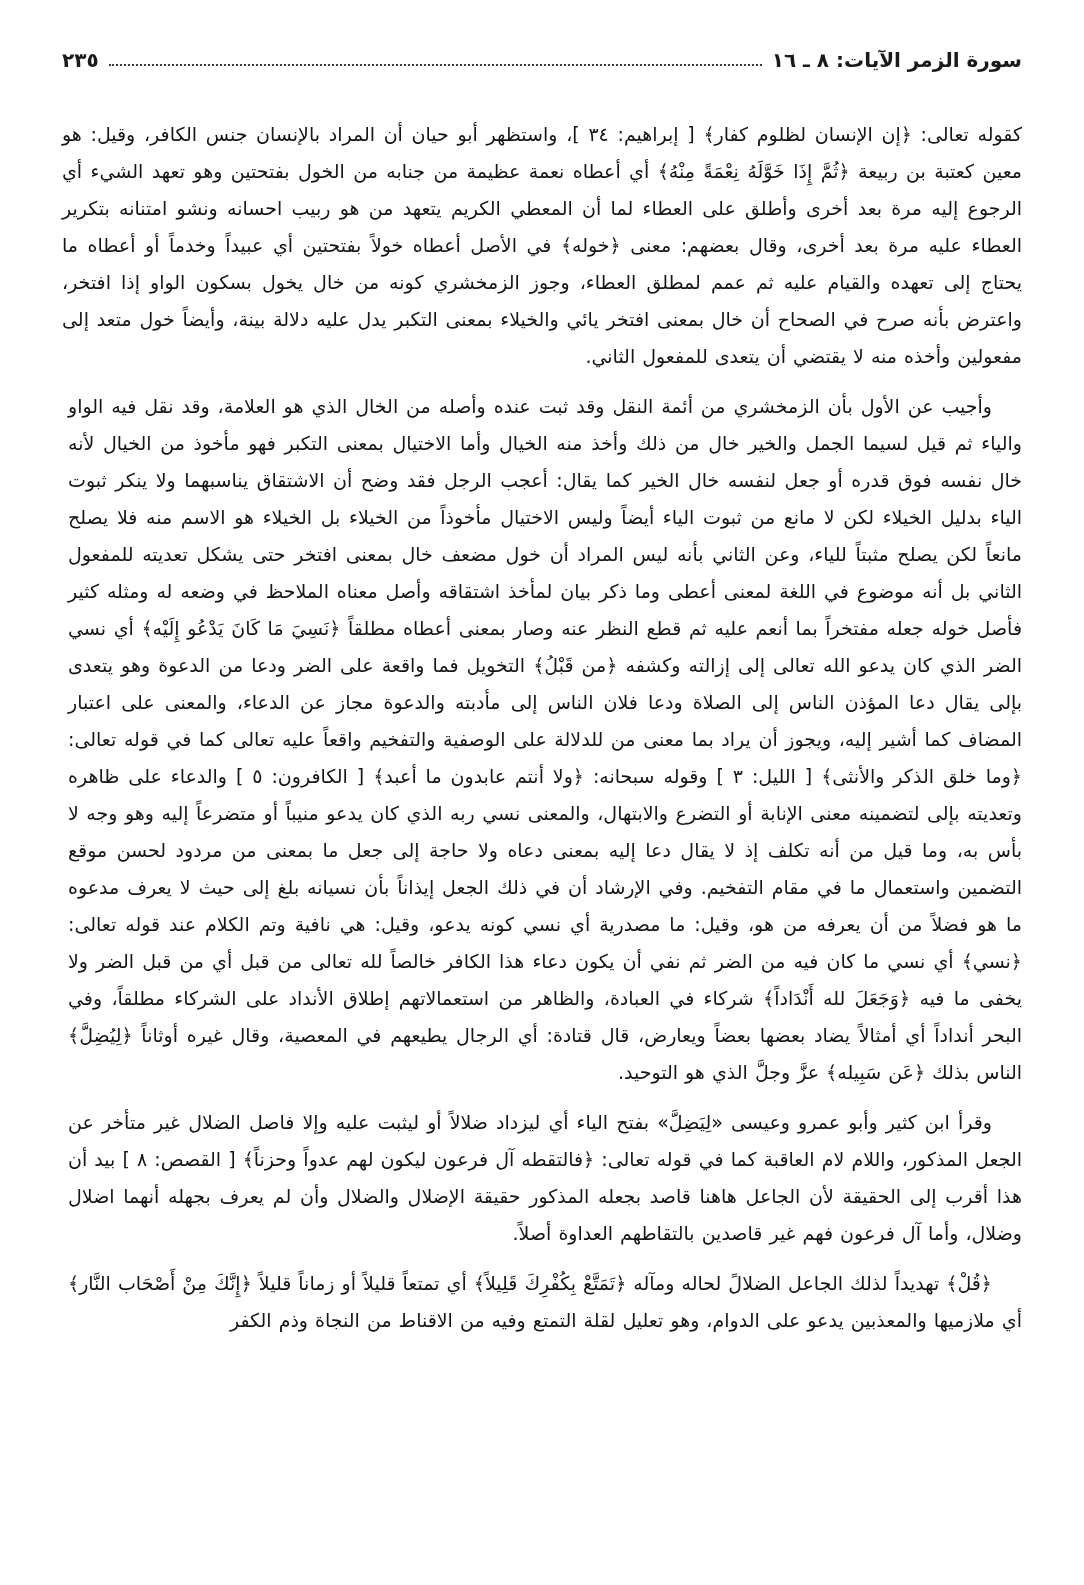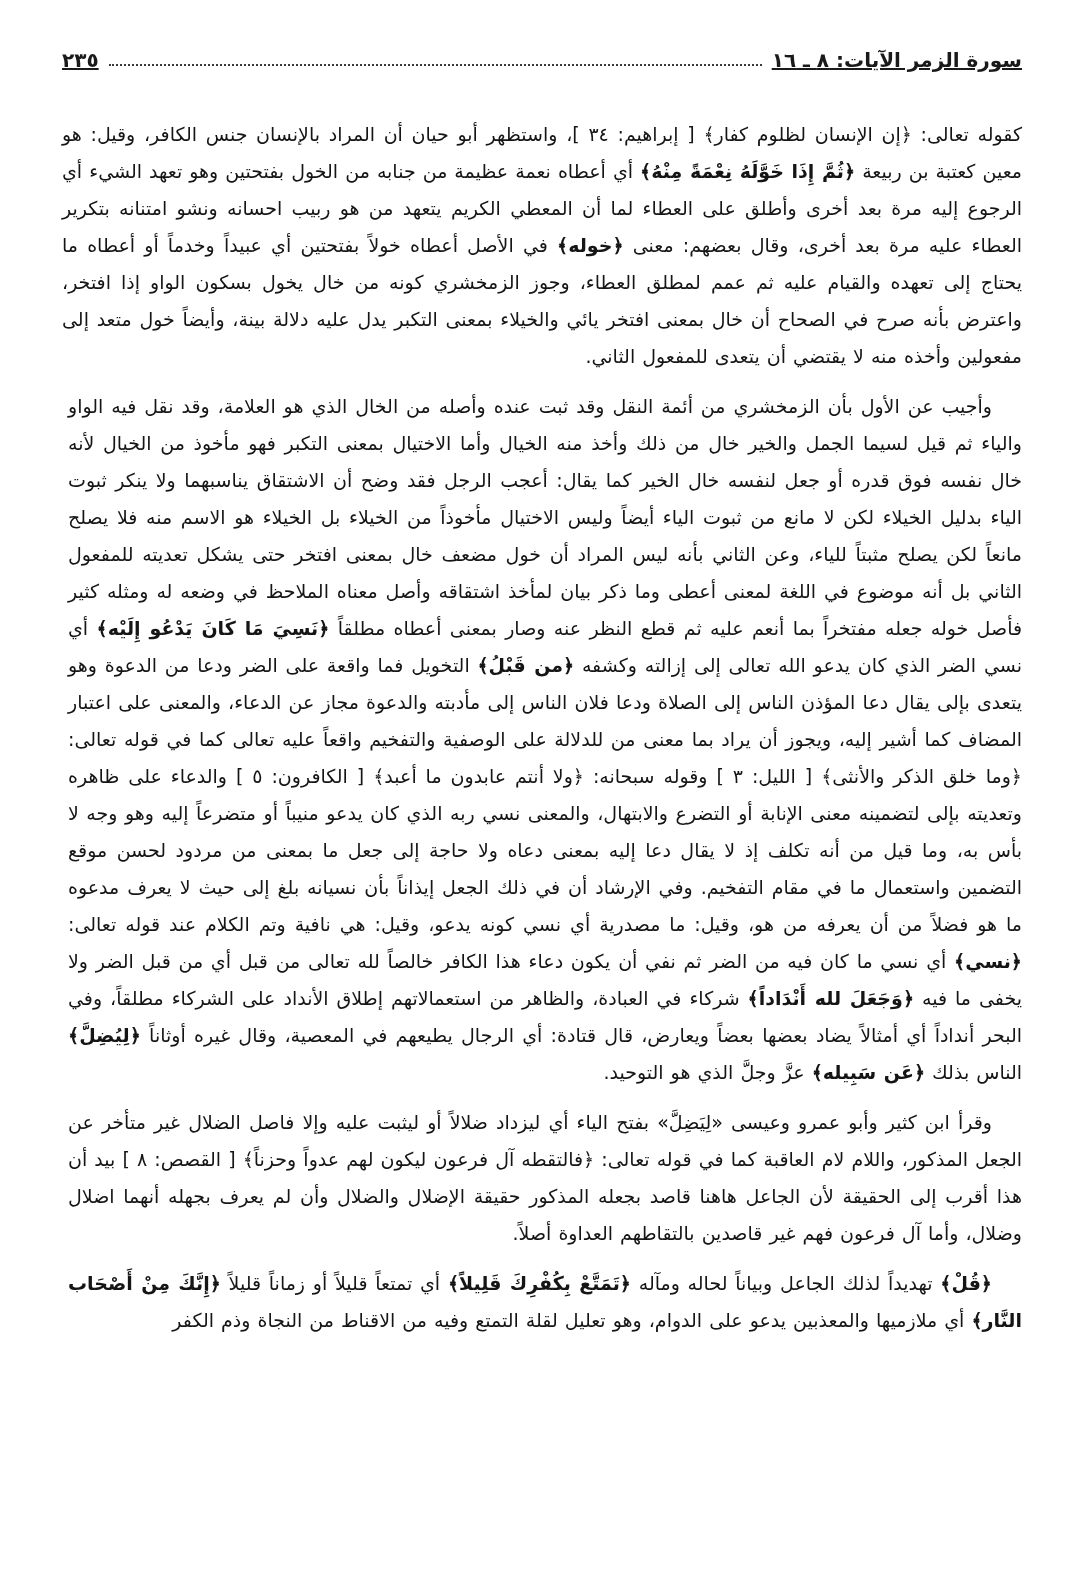--- a/index.html
+++ b/index.html
@@ -22,52 +22,52 @@
   .header {
     display: flex;
     flex-direction: row;
     align-items: flex-end;
     font-size: 20px;
     font-weight: bold;
     color: #1a1a1a;
     margin-top: 14px;
     margin-bottom: 44px;
   }
-  .header .title { white-space: nowrap; text-decoration: underline; }
+  .header .title { white-space: nowrap; }
   .header .leader {
     flex: 1 1 auto;
     border-bottom: 2px dotted #3a3a3a;
     margin: 0 10px 6px 10px;
     min-width: 40px;
   }
-  .header .pagenum { white-space: nowrap; text-decoration: underline; }
+  .header .pagenum { white-space: nowrap; }
   .body-text p {
     font-size: 19px;
     line-height: 37px;
     text-align: justify;
     margin: 0 0 13px 0;
     word-spacing: 1px;
   }
   .body-text p.indent { text-indent: 30px; margin-left: 6px; }
   .q {
-    font-weight: bold;
+    font-weight: normal;
     letter-spacing: 0.2px;
   }
 </style>
 </head>
 <body>
 
 <div class="page">
 
   <div class="header">
     <span class="title">سورة الزمر الآيات: ٨ ـ ١٦</span>
     <span class="leader"></span>
     <span class="pagenum">٢٣٥</span>
   </div>
 
   <div class="body-text">
     <p><span>كقوله تعالى: ﴿إن الإنسان لظلوم كفار﴾ [ إبراهيم: ٣٤ ]، واستظهر أبو حيان أن المراد بالإنسان جنس الكافر، وقيل: هو معين كعتبة بن ربيعة </span><span class="q">﴿ثُمَّ إِذَا خَوَّلَهُ نِعْمَةً مِنْهُ﴾</span><span> أي أعطاه نعمة عظيمة من جنابه من الخول بفتحتين وهو تعهد الشيء أي الرجوع إليه مرة بعد أخرى وأطلق على العطاء لما أن المعطي الكريم يتعهد من هو ربيب احسانه ونشو امتنانه بتكرير العطاء عليه مرة بعد أخرى، وقال بعضهم: معنى </span><span class="q">﴿خوله﴾</span><span> في الأصل أعطاه خولاً بفتحتين أي عبيداً وخدماً أو أعطاه ما يحتاج إلى تعهده والقيام عليه ثم عمم لمطلق العطاء، وجوز الزمخشري كونه من خال يخول بسكون الواو إذا افتخر، واعترض بأنه صرح في الصحاح أن خال بمعنى افتخر يائي والخيلاء بمعنى التكبر يدل عليه دلالة بينة، وأيضاً خول متعد إلى مفعولين وأخذه منه لا يقتضي أن يتعدى للمفعول الثاني.</span></p>
     <p class="indent"><span>وأجيب عن الأول بأن الزمخشري من أئمة النقل وقد ثبت عنده وأصله من الخال الذي هو العلامة، وقد نقل فيه الواو والياء ثم قيل لسيما الجمل والخير خال من ذلك وأخذ منه الخيال وأما الاختيال بمعنى التكبر فهو مأخوذ من الخيال لأنه خال نفسه فوق قدره أو جعل لنفسه خال الخير كما يقال: أعجب الرجل فقد وضح أن الاشتقاق يناسبهما ولا ينكر ثبوت الياء بدليل الخيلاء لكن لا مانع من ثبوت الياء أيضاً وليس الاختيال مأخوذاً من الخيلاء بل الخيلاء هو الاسم منه فلا يصلح مانعاً لكن يصلح مثبتاً للياء، وعن الثاني بأنه ليس المراد أن خول مضعف خال بمعنى افتخر حتى يشكل تعديته للمفعول الثاني بل أنه موضوع في اللغة لمعنى أعطى وما ذكر بيان لمأخذ اشتقاقه وأصل معناه الملاحظ في وضعه له ومثله كثير فأصل خوله جعله مفتخراً بما أنعم عليه ثم قطع النظر عنه وصار بمعنى أعطاه مطلقاً </span><span class="q">﴿نَسِيَ مَا كَانَ يَدْعُو إِلَيْه﴾</span><span> أي نسي الضر الذي كان يدعو الله تعالى إلى إزالته وكشفه </span><span class="q">﴿من قَبْلُ﴾</span><span> التخويل فما واقعة على الضر ودعا من الدعوة وهو يتعدى بإلى يقال دعا المؤذن الناس إلى الصلاة ودعا فلان الناس إلى مأدبته والدعوة مجاز عن الدعاء، والمعنى على اعتبار المضاف كما أشير إليه، ويجوز أن يراد بما معنى من للدلالة على الوصفية والتفخيم واقعاً عليه تعالى كما في قوله تعالى: ﴿وما خلق الذكر والأنثى﴾ [ الليل: ٣ ] وقوله سبحانه: ﴿ولا أنتم عابدون ما أعبد﴾ [ الكافرون: ٥ ] والدعاء على ظاهره وتعديته بإلى لتضمينه معنى الإنابة أو التضرع والابتهال، والمعنى نسي ربه الذي كان يدعو منيباً أو متضرعاً إليه وهو وجه لا بأس به، وما قيل من أنه تكلف إذ لا يقال دعا إليه بمعنى دعاه ولا حاجة إلى جعل ما بمعنى من مردود لحسن موقع التضمين واستعمال ما في مقام التفخيم. وفي الإرشاد أن في ذلك الجعل إيذاناً بأن نسيانه بلغ إلى حيث لا يعرف مدعوه ما هو فضلاً من أن يعرفه من هو، وقيل: ما مصدرية أي نسي كونه يدعو، وقيل: هي نافية وتم الكلام عند قوله تعالى: </span><span class="q">﴿نسي﴾</span><span> أي نسي ما كان فيه من الضر ثم نفي أن يكون دعاء هذا الكافر خالصاً لله تعالى من قبل أي من قبل الضر ولا يخفى ما فيه </span><span class="q">﴿وَجَعَلَ لله أَنْدَاداً﴾</span><span> شركاء في العبادة، والظاهر من استعمالاتهم إطلاق الأنداد على الشركاء مطلقاً، وفي البحر أنداداً أي أمثالاً يضاد بعضها بعضاً ويعارض، قال قتادة: أي الرجال يطيعهم في المعصية، وقال غيره أوثاناً </span><span class="q">﴿لِيُضِلَّ﴾</span><span> الناس بذلك </span><span class="q">﴿عَن سَبِيله﴾</span><span> عزَّ وجلَّ الذي هو التوحيد.</span></p>
     <p class="indent"><span>وقرأ ابن كثير وأبو عمرو وعيسى «لِيَضِلَّ» بفتح الياء أي ليزداد ضلالاً أو ليثبت عليه وإلا فاصل الضلال غير متأخر عن الجعل المذكور، واللام لام العاقبة كما في قوله تعالى: ﴿فالتقطه آل فرعون ليكون لهم عدواً وحزناً﴾ [ القصص: ٨ ] بيد أن هذا أقرب إلى الحقيقة لأن الجاعل هاهنا قاصد بجعله المذكور حقيقة الإضلال والضلال وأن لم يعرف بجهله أنهما اضلال وضلال، وأما آل فرعون فهم غير قاصدين بالتقاطهم العداوة أصلاً.</span></p>
-    <p class="indent"><span class="q">﴿قُلْ﴾</span><span> تهديداً لذلك الجاعل وبياناً لحاله ومآله </span><span class="q">﴿تَمَتَّعْ بِكُفْرِكَ قَلِيلاً﴾</span><span> أي تمتعاً قليلاً أو زماناً قليلاً </span><span class="q">﴿إِنَّكَ مِنْ أَصْحَاب النَّار﴾</span><span> أي ملازميها والمعذبين يدعو على الدوام، وهو تعليل لقلة التمتع وفيه من الاقناط من النجاة وذم الكفر</span></p>
+    <p class="indent"><span class="q">﴿قُلْ﴾</span><span> تهديداً لذلك الجاعل الضلالً لحاله ومآله </span><span class="q">﴿تَمَتَّعْ بِكُفْرِكَ قَلِيلاً﴾</span><span> أي تمتعاً قليلاً أو زماناً قليلاً </span><span class="q">﴿إِنَّكَ مِنْ أَصْحَاب النَّار﴾</span><span> أي ملازميها والمعذبين يدعو على الدوام، وهو تعليل لقلة التمتع وفيه من الاقناط من النجاة وذم الكفر</span></p>
   </div>
 
 </div>
 
 </body></html>

